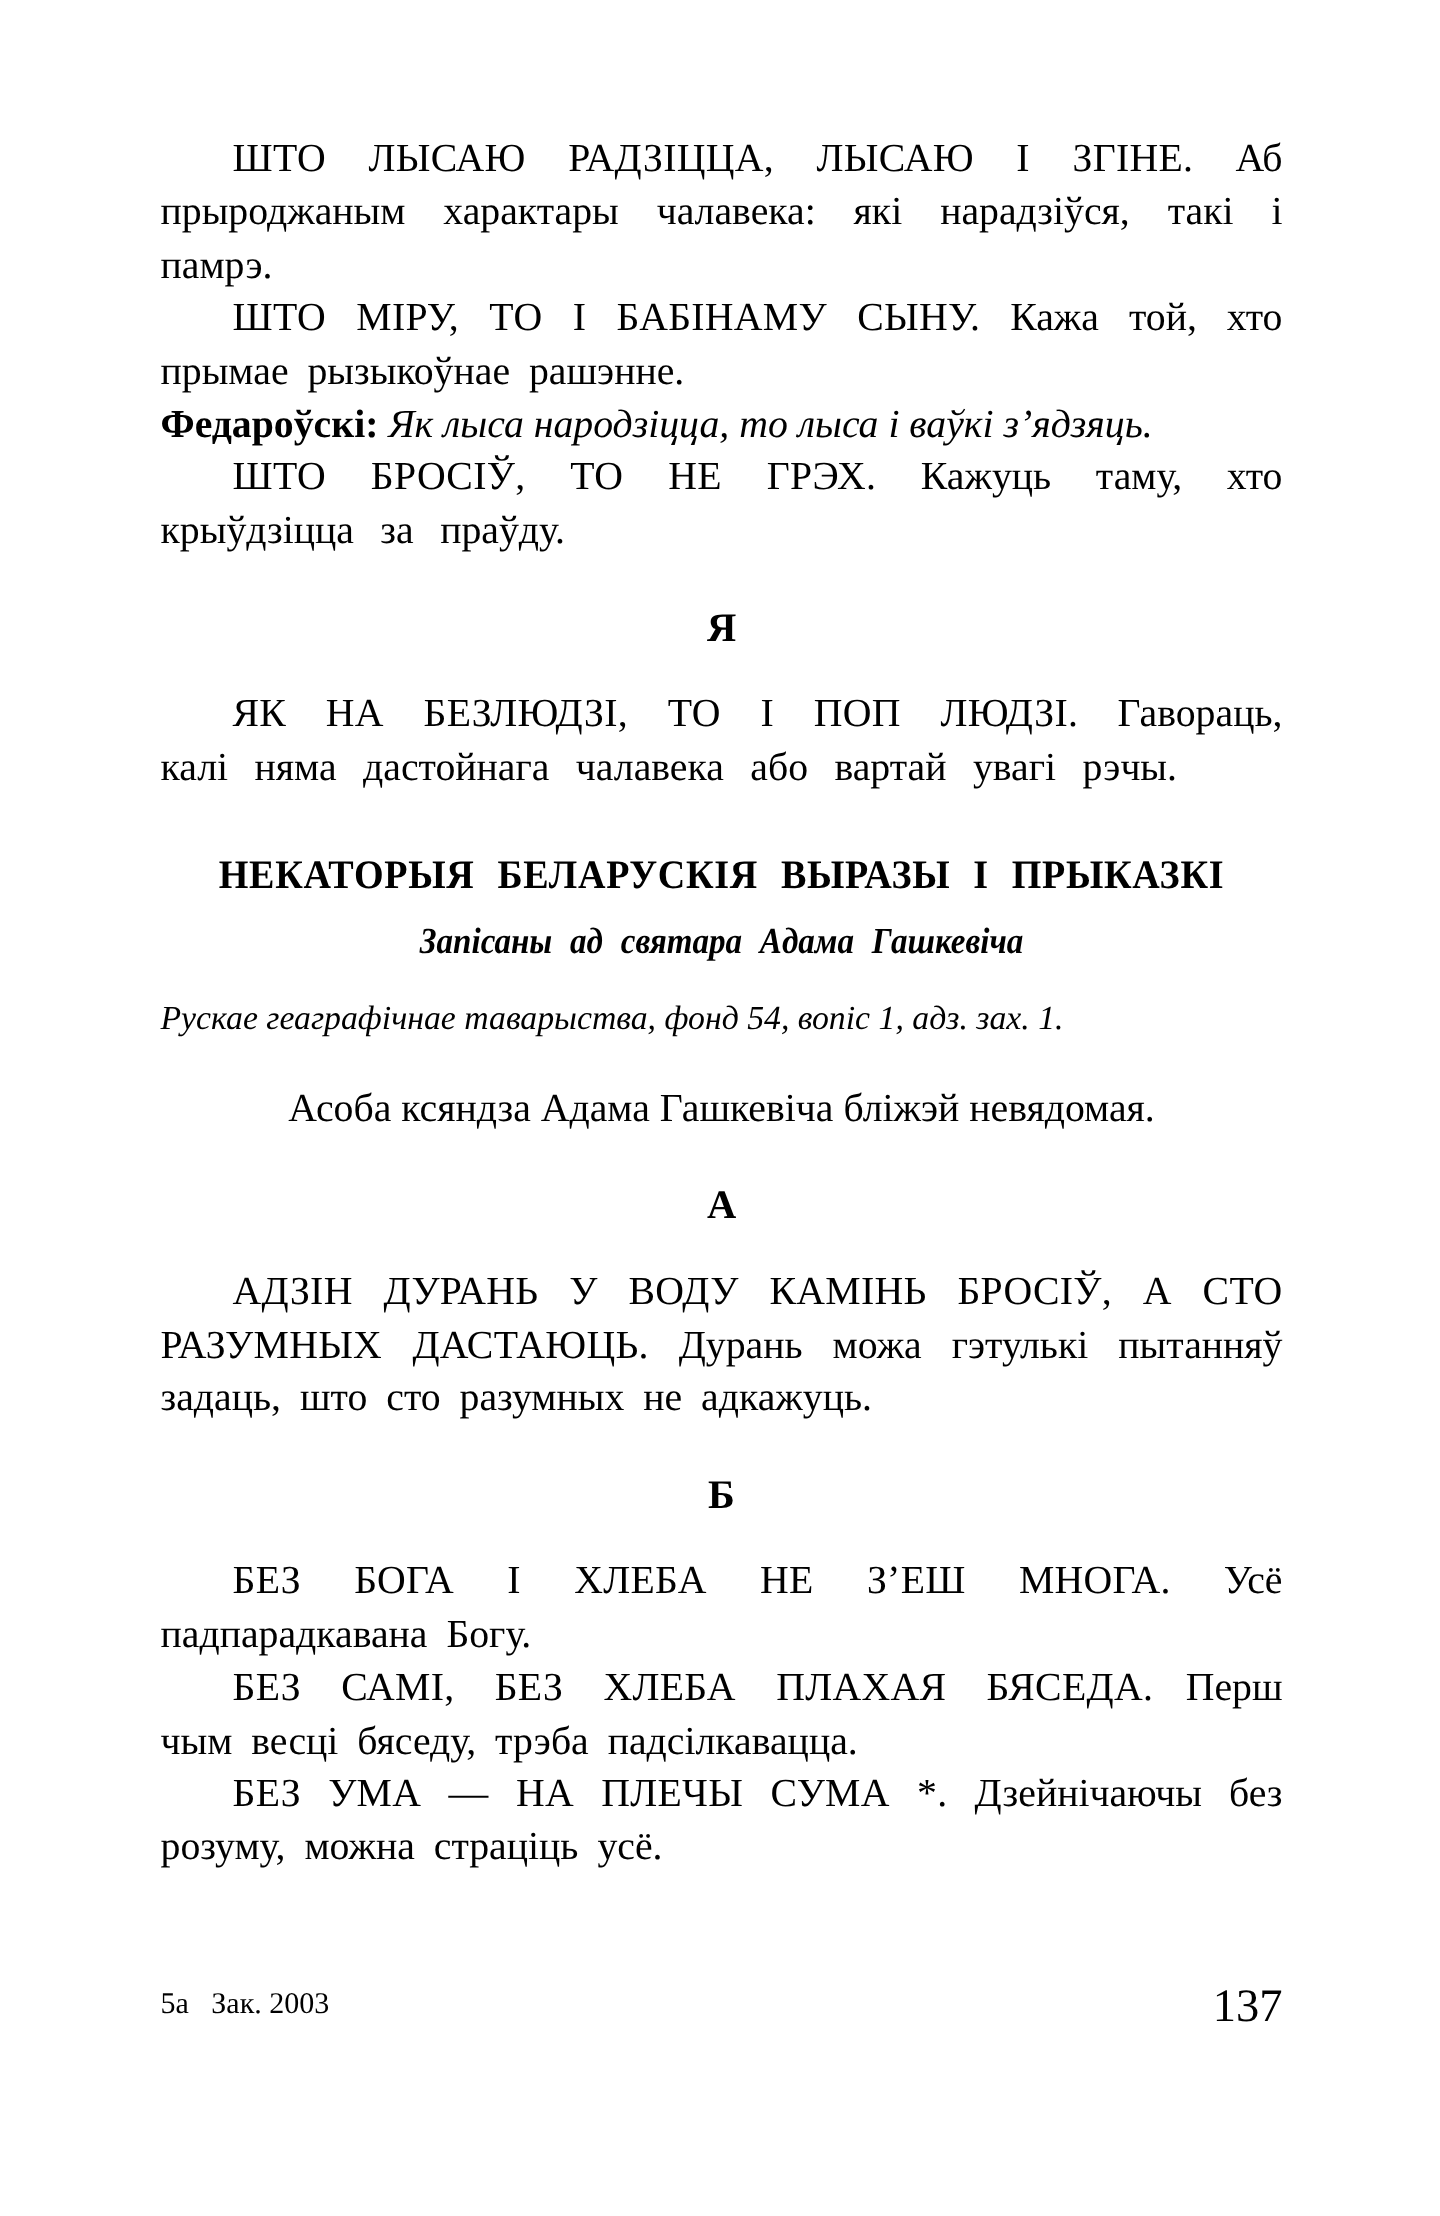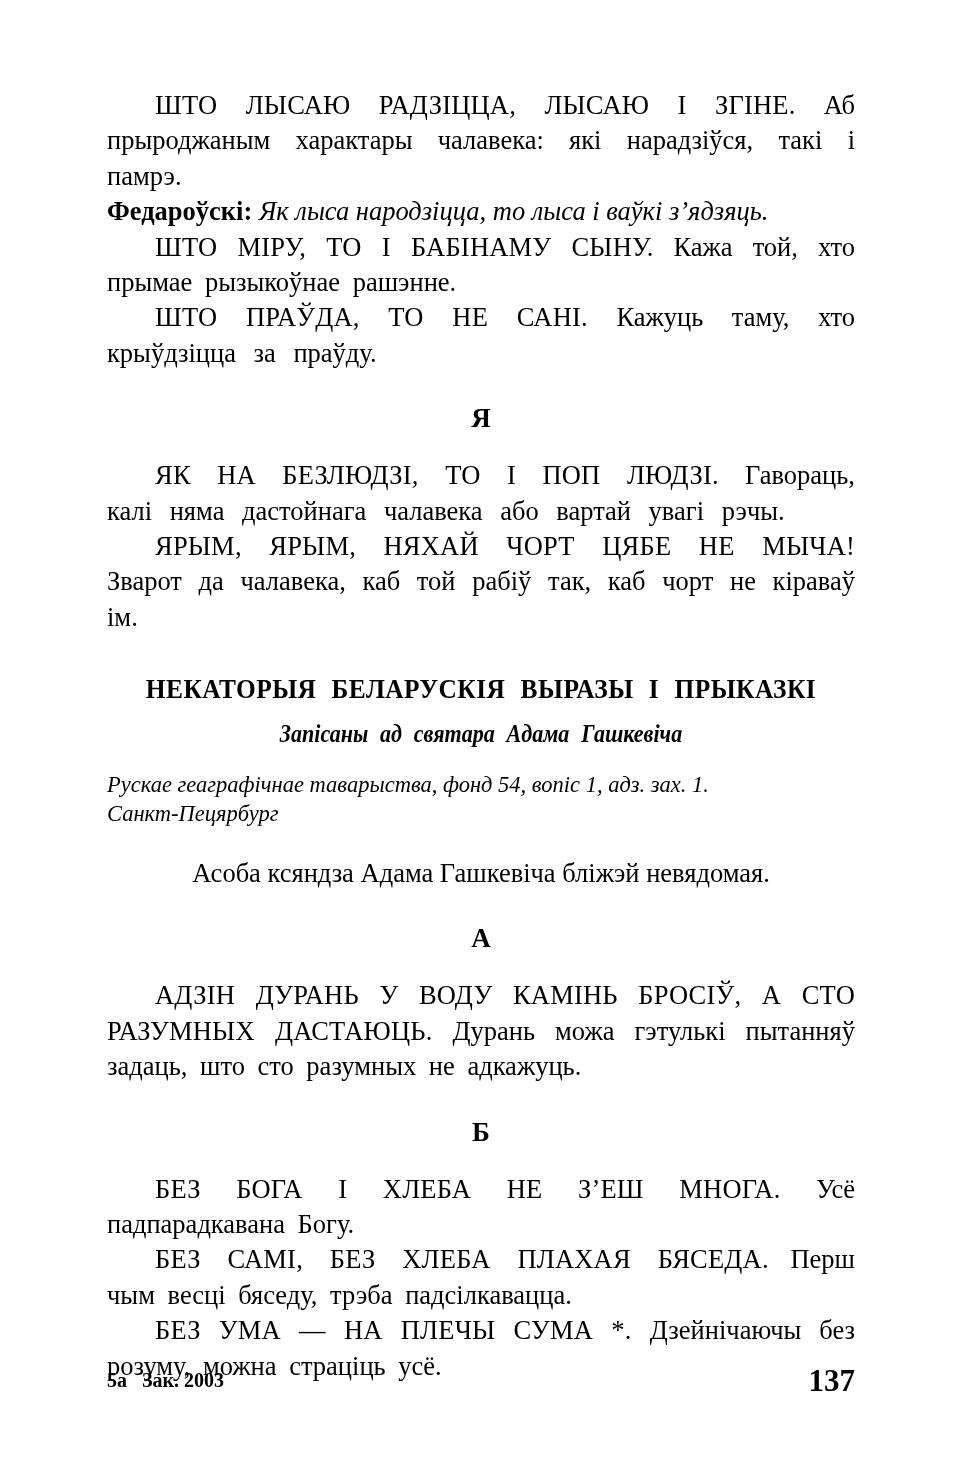--- a/index.html
+++ b/index.html
@@ -104,24 +104,23 @@
   .gap-sect-after  { height: 26px; }
   .gap-major-before { height: 40px; }
   .gap-title-sub { height: 16px; }
   .gap-sub-arch { height: 22px; }
   .gap-arch-body { height: 28px; }
 
   
   .footer {
     position: absolute;
     left: 107px;
-    top: 1364px;
+    top: 1320px;
     width: 748px;
     height: 34px;
-    font-weight: bold;
   }
   .sig {
     position: absolute;
     left: 0;
     top: 4px;
     font-size: 20px;
     line-height: 24px;
     white-space: pre;
   }
   .folio {
@@ -134,42 +133,40 @@
 </style>
 </head>
 <body>
 
 <div class="page">
 
   <div class="textblock">
 
     <p class="para loose"><span class="hw">ШТО ЛЫСАЮ РАДЗІЦЦА, ЛЫСАЮ І ЗГІНЕ.</span> <span>Аб прыроджаным характары чалавека: які нарадзіўся, такі і памрэ.</span></p>
 
+    <p class="para loose"><span class="hw">ШТО МІРУ, ТО І БАБІНАМУ СЫНУ.</span> <span>Кажа той, хто прымае рызыкоўнае рашэнне.</span></p>
+
     <p class="para noindent"><span class="src">Федароўскі:</span> <span class="it">Як лыса народзіцца, то лыса і ваўкі з’ядзяць.</span></p>
 
-    <p class="para loose"><span class="hw">ШТО МІРУ, ТО І БАБІНАМУ СЫНУ.</span> <span>Кажа той, хто прымае рызыкоўнае рашэнне.</span></p>
-
-    <p class="para looser"><span class="hw">ШТО ПРАЎДА, ТО НЕ САНІ.</span> <span>Кажуць таму, хто крыўдзіцца за праўду.</span></p>
+    <p class="para looser"><span class="hw">ШТО БРОСІЎ, ТО НЕ ГРЭХ.</span> <span>Кажуць таму, хто крыўдзіцца за праўду.</span></p>
 
     <div class="gap-sect-before"></div>
     <div class="sect-letter">Я</div>
     <div class="gap-sect-after"></div>
 
     <p class="para looser"><span class="hw">ЯК НА БЕЗЛЮДЗІ, ТО І ПОП ЛЮДЗІ.</span> <span>Гавораць, калі няма дастойнага чалавека або вартай увагі рэчы.</span></p>
 
 
-    <p class="para loose"><span class="hw looser">ЯРЫМ, ЯРЫМ, НЯХАЙ ЧОРТ ЦЯБЕ НЕ МЫЧА!</span> <span>Зварот да чалавека, каб той рабіў так, каб чорт не кіраваў ім.</span></p>
 
     <div class="gap-major-before"></div>
     <div class="major-title">НЕКАТОРЫЯ БЕЛАРУСКІЯ ВЫРАЗЫ І ПРЫКАЗКІ</div>
     <div class="gap-title-sub"></div>
     <div class="major-sub">Запісаны ад святара Адама Гашкевіча</div>
     <div class="gap-sub-arch"></div>
     <div class="archive">Рускае геаграфічнае таварыства, фонд 54, вопіс 1, адз. зах. 1.</div>
-    <div class="archive">Санкт-Пецярбург</div>
     <div class="gap-arch-body"></div>
 
     <p class="para noindent last-left">Асоба ксяндза Адама Гашкевіча бліжэй невядомая.</p>
 
     <div class="gap-sect-before"></div>
     <div class="sect-letter">А</div>
     <div class="gap-sect-after"></div>
 
     <p class="para loose"><span class="hw">АДЗІН ДУРАНЬ У ВОДУ КАМІНЬ БРОСІЎ, А СТО РАЗУМНЫХ ДАСТАЮЦЬ.</span> <span>Дурань можа гэтулькі пытанняў задаць, што сто разумных не адкажуць.</span></p>
 

